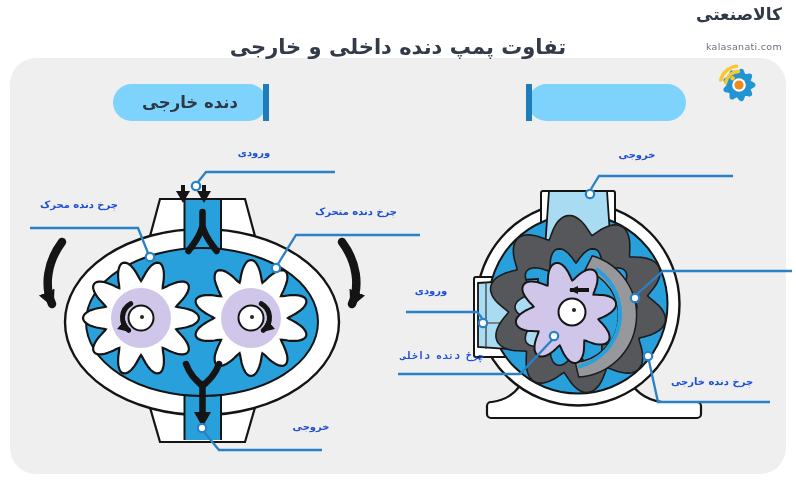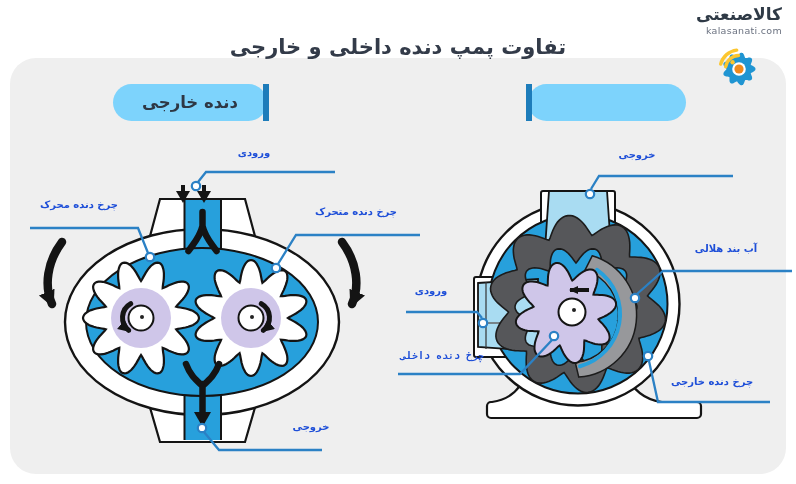--- a/index.html
+++ b/index.html
@@ -6,21 +6,21 @@
   html,body { width:796px; height:484px; background:#ffffff; overflow:hidden;
               font-family:"DejaVu Sans","Liberation Sans",sans-serif; }
   .stage { position:relative; width:796px; height:484px; }
   .card { position:absolute; left:10px; top:58px; width:776px; height:416px;
           background:#efefef; border-radius:26px; }
   .page-title { position:absolute; left:0; top:15px; width:796px; text-align:center;
           font-size:21px; font-weight:800; color:#333b49; direction:rtl; letter-spacing:0;margin-top:20px; }
   .logo { position:absolute; right:14px; top:5px; display:flex; align-items:center; gap:7px;flex-direction:column; }
   .logo-text { display:flex; flex-direction:column; align-items:flex-end; }
   .logo-name { font-size:17px; font-weight:800; color:#2f3a46; direction:rtl; line-height:1.1; }
-  .logo-domain { font-size:9.5px; color:#6b7280; letter-spacing:.3px; margin-top:1px; }
+  .logo-domain { font-size:9.5px; color:#6b7280; letter-spacing:.3px; margin-top:17px; }
   .pill { position:absolute; top:84px; height:37px; background:#7dd3fc; border-radius:19px;
           display:flex; align-items:center; justify-content:center; }
   .pill-label { font-size:16.5px; font-weight:800; color:#2e3744; direction:rtl; }
   .pill-bar { position:absolute; top:0; bottom:0; width:6px; background:#1d7cba; }
   .pill-ext { left:113px; width:154px; }
   .pill-ext .pill-bar { right:-2px; }
   .pill-int { left:528px; width:158px; }
   .pill-int .pill-bar { left:-2px; }
   .scene { position:absolute; left:0; top:0; width:796px; height:484px; }
   .dlabel { position:absolute; font-size:10px; font-weight:800; color:#1d4ed8;
@@ -158,18 +158,17 @@
       <circle cx="554" cy="336" r="4.2"></circle>
       <circle cx="648" cy="356" r="4.2"></circle>
     </g>
   </svg>
 
   <div class="dlabel" style="left:214px; top:147px; width:80px;">ورودی</div>
   <div class="dlabel" style="left:288px; top:206px; width:136px;">چرخ دنده متحرک</div>
   <div class="dlabel" style="left:16px; top:199px; width:126px;">چرخ دنده محرک</div>
   <div class="dlabel" style="left:272px; top:421px; width:78px;">خروجی</div>
   <div class="dlabel" style="left:602px; top:149px; width:70px;">خروجی</div>
-  <div class="dlabel" style="left:660px; top:243px; width:132px;">آب بند هلالی</div>
   <div class="dlabel" style="left:400px; top:285px; width:62px;">ورودی</div>
   <div class="dlabel" style="left:392px; top:350px; width:100px;font-family:Liberation Mono, monospace;">چرخ دنده داخلی</div>
   <div class="dlabel" style="left:652px; top:376px; width:120px;">چرخ دنده خارجی</div>
 
 </div>
 
 </body></html>

